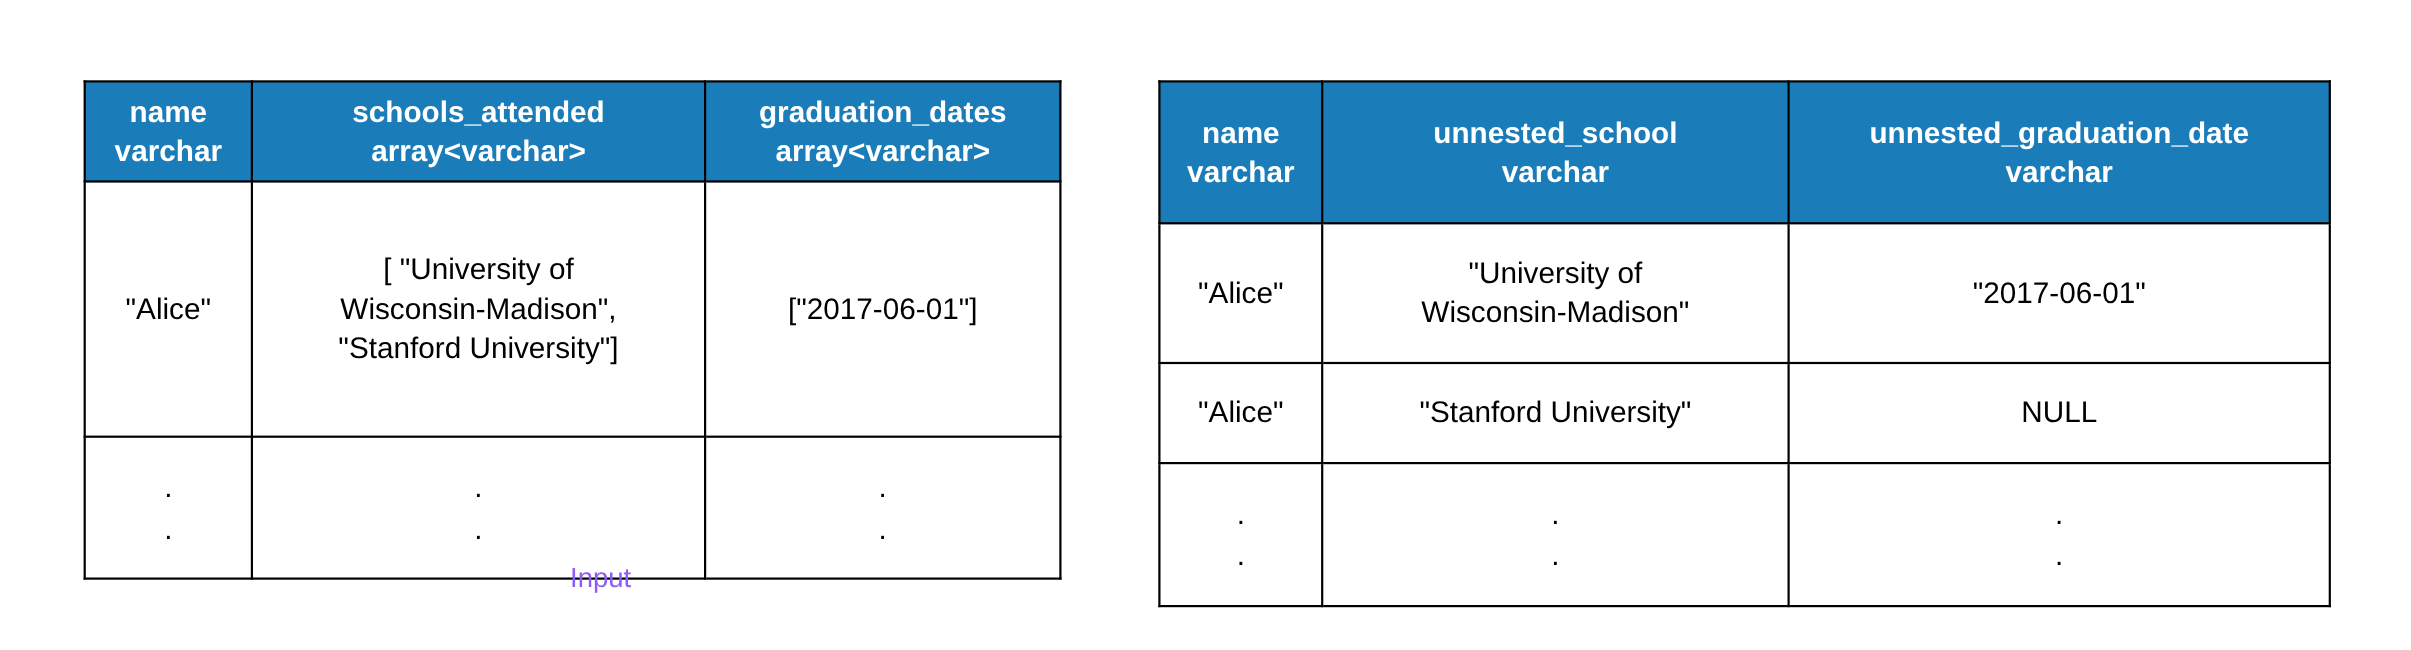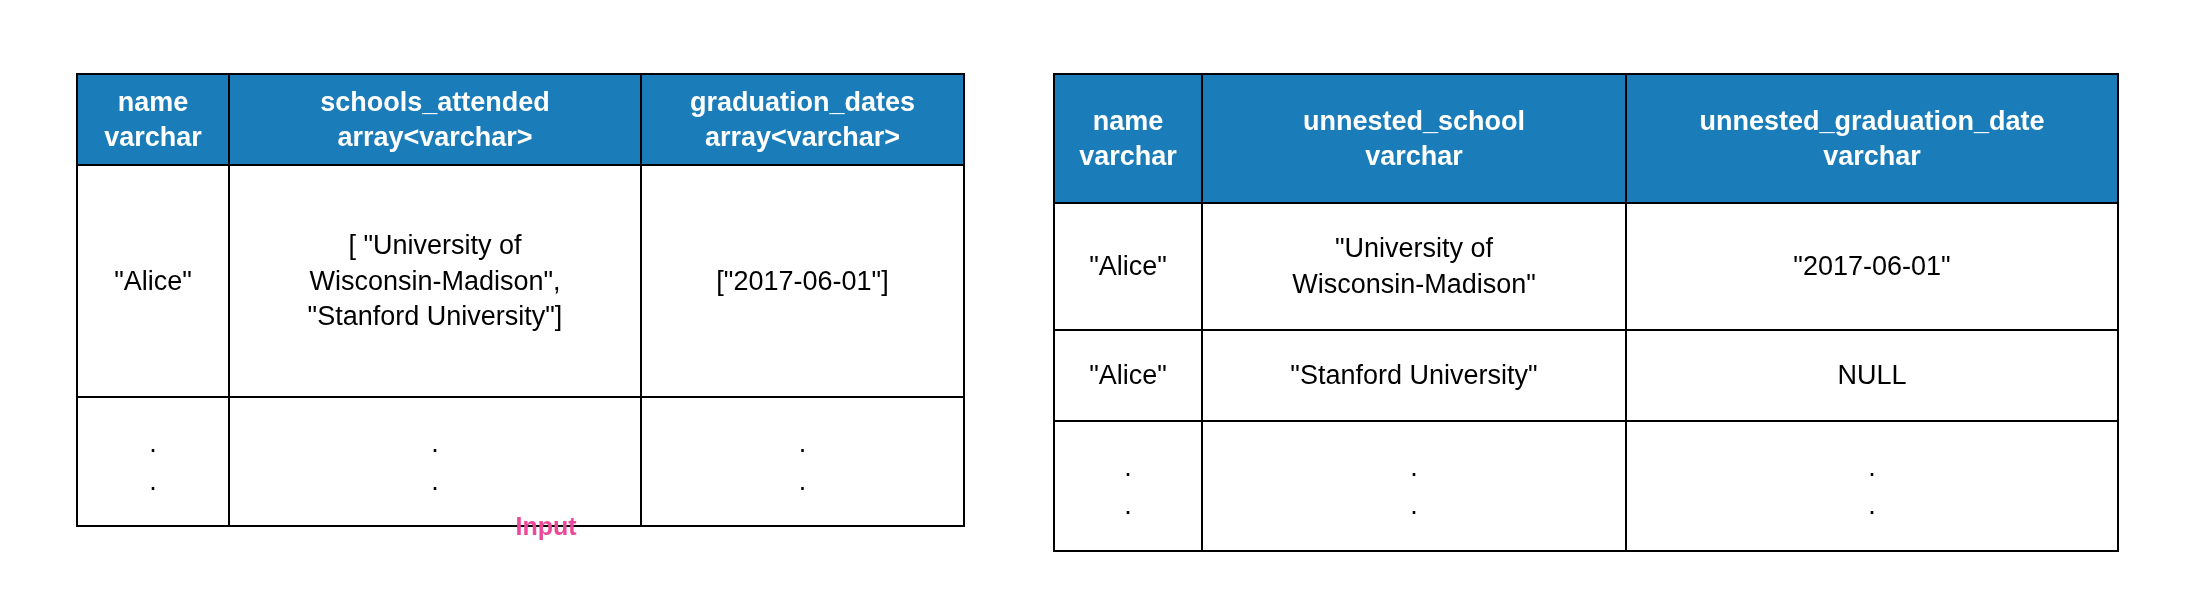--- a/index.html
+++ b/index.html
@@ -83,23 +83,23 @@
     letter-spacing: 0;
   }
   .vdots span {
     display: block;
     height: 38px;
   }
 
   .caption {
     position: absolute;
     text-align: center;
-    font-weight: bold;
+    font-weight: normal;
     font-size: 25px;
-    color: #ec4899;
+    color: #8b5cf6;
     white-space: nowrap;
   }
 
   
   #input-block {
     left: 76px;
     top: 73px;
     width: 887px;
   }
   #input-block col.c1 { width: 152px; }

